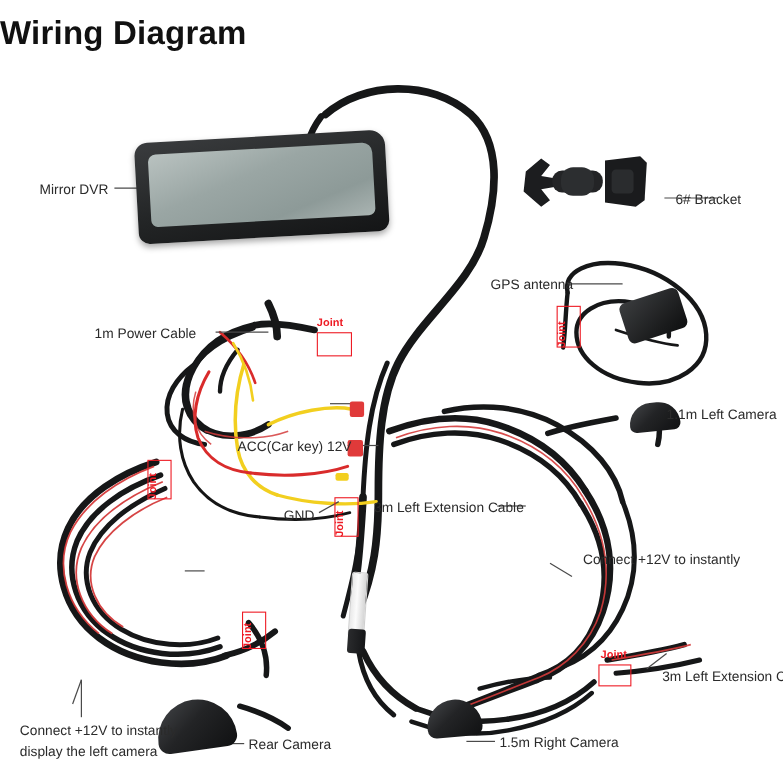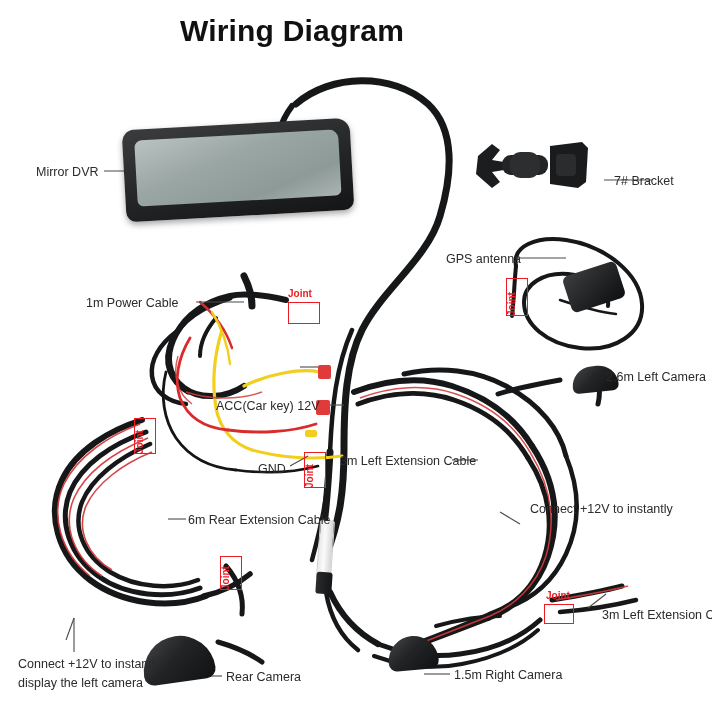--- a/index.html
+++ b/index.html
@@ -15,21 +15,20 @@
     width: 712px;
     height: 712px;
     background: #ffffff;
     overflow: hidden;
   }
   #title {
     position: absolute;
     top: 14px;
     left: 0;
     width: 584px;
-    text-align: center;
     font-size: 30px;
     font-weight: bold;
     color: #111111;
     letter-spacing: 0.2px;
   }
   .lbl {
     position: absolute;
     font-size: 12.5px;
     color: #2b2b2b;
     white-space: nowrap;
@@ -332,36 +331,35 @@
     <div class="joint-txt rot" style="left:220px;top:590px;">Joint</div>
   </div>
 
   <div>
     <div class="joint-box" style="left:544px;top:604px;width:30px;height:20px;"></div>
     <div class="joint-txt" style="left:546px;top:590px;">Joint</div>
   </div>
 
   <div class="lbl" style="left:36px;top:163px;text-align:center;">Mirror DVR</div>
 
-  <div class="lbl" style="left:614px;top:172px;">7# Bracket</div>
+  <div class="lbl" style="left:614px;top:172px;">6# Bracket</div>
 
   <div class="lbl" style="left:446px;top:250px;">GPS antenna</div>
 
   <div class="lbl" style="left:86px;top:294px;">1m Power Cable</div>
 
 
   <div class="lbl" style="left:216px;top:397px;">ACC(Car key) 12V</div>
 
   <div class="lbl" style="left:258px;top:460px;">GND</div>
 
   <div class="lbl" style="left:340px;top:452px;">3m Left Extension Cable</div>
 
-  <div class="lbl" style="left:606px;top:368px;">2.6m Left Camera</div>
-
-  <div class="lbl" style="left:188px;top:511px;">6m Rear Extension Cable</div>
+  <div class="lbl" style="left:606px;top:368px;">1.1m Left Camera</div>
+
 
   <div class="lbl two" style="left:530px;top:500px;width:180px;">
     <span>Connect +12V to instantly</span><br>
   </div>
 
   <div class="lbl" style="left:602px;top:606px;">3m Left Extension Cable</div>
 
   <div class="lbl two" style="left:18px;top:655px;width:180px;">
     <span>Connect +12V to instantly</span><br>
     <span>display the left camera</span>

